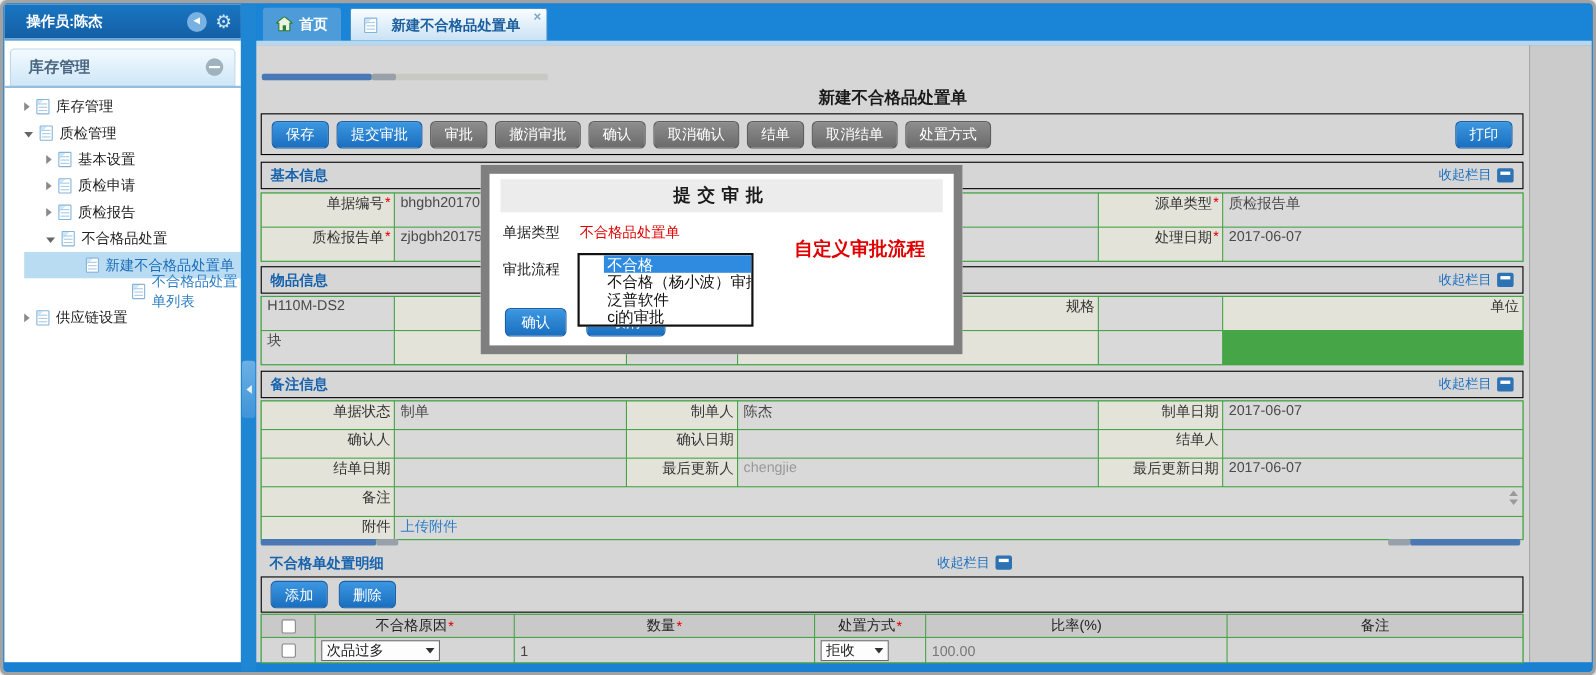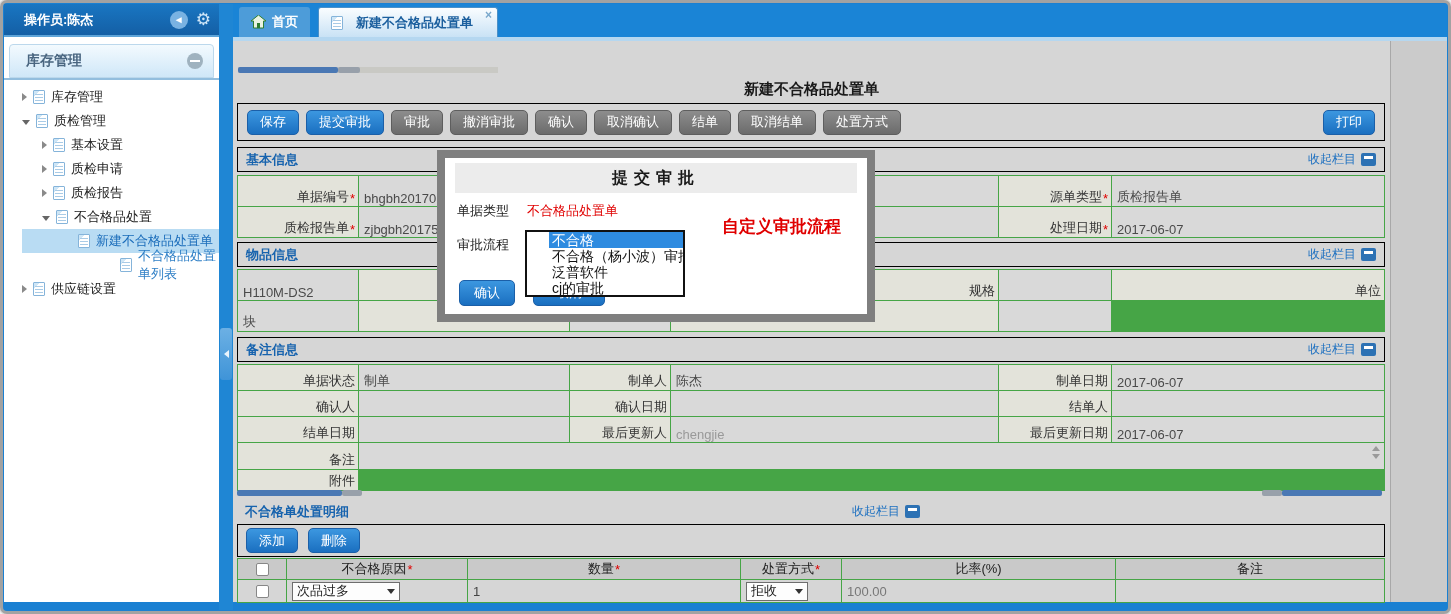--- a/index.html
+++ b/index.html
@@ -85,21 +85,21 @@
            padding:0 8px; background:#d6d6d6; }
   .sec-title { font-size:13px; font-weight:bold; color:#1763ae; }
   .collapse { margin-left:auto; display:flex; align-items:center; gap:5px; font-size:12px;
               color:#1b6fc0; cursor:pointer; }
   .collapse .ci { width:15px; height:13px; background:#2d72b4; border-radius:2px; position:relative; }
   .collapse .ci::after { content:""; position:absolute; left:3px; top:3px; width:9px; height:3px; background:#fff; }
   .collapse.mid { margin-left:0; position:absolute; left:615px; }
 
   .frm { position:absolute; left:4px; width:1148px; display:grid; background:#46a546;
          gap:1px; border:1px solid #46a546; grid-template-columns:120px 210px 100px 327px 112px 1fr; }
-  .fc { font-size:13px; display:flex; align-items:flex-end; }
+  .fc { font-size:13px; display:flex; align-items:flex-start; }
   .fl { background:#e3e3da; color:#333; justify-content:flex-end; padding-right:3px; }
   .fv { background:#d9d9d9; color:#4a4a4a; padding-left:5px; }
   .req { color:#e00000; margin-left:1px; }
   .muted { color:#999; }
   .wide { grid-column:2 / 7; position:relative; }
   .linkv { color:#2e7fc6; cursor:pointer; }
   .spinner { position:absolute; right:4px; top:3px; display:flex; flex-direction:column; gap:3px; align-items:center; }
   .spin-up { width:0;height:0;border-bottom:5px solid #9a9a9a;border-left:4px solid transparent;border-right:4px solid transparent; }
   .spin-dn { width:0;height:0;border-top:5px solid #9a9a9a;border-left:4px solid transparent;border-right:4px solid transparent; }
 
@@ -382,20 +382,23 @@
           <span></span>
         <span class="spinner">
             <i class="spin-up"></i>
             <i class="spin-dn"></i>
           </span>
       </div>
 
       <div class="fc fl">
           <span>附件</span>
         </div>
+      <div class="fc fv wide">
+          <span class="linkv">上传附件</span>
+        </div>
     </div>
 
     <div class="hbar blue" style="left:4px; top:449px; width:105px;"></div>
     <div class="hbar gray" style="left:109px; top:449px; width:20px;"></div>
     <div class="hbar gray" style="left:1029px; top:449px; width:20px;"></div>
     <div class="hbar blue" style="left:1049px; top:449px; width:100px;"></div>
 
     <div class="sec-h" style="top:458px; background:none; border:none;">
       <span class="sec-title">不合格单处置明细</span>
       <span class="collapse mid">

